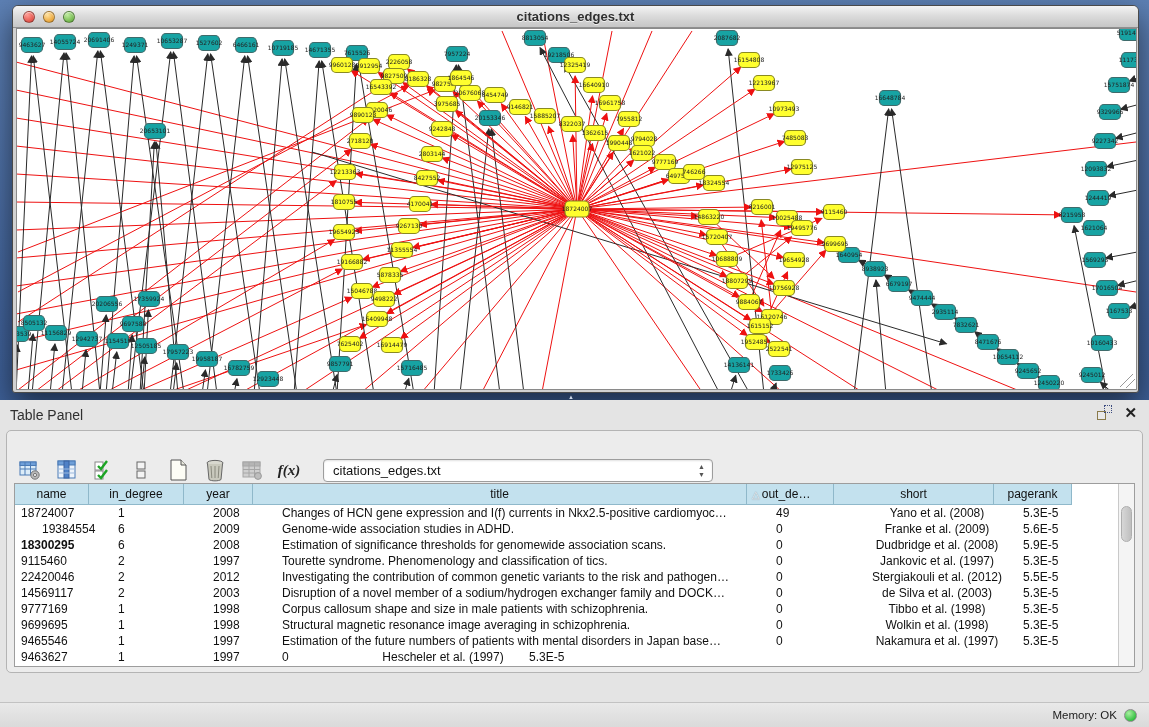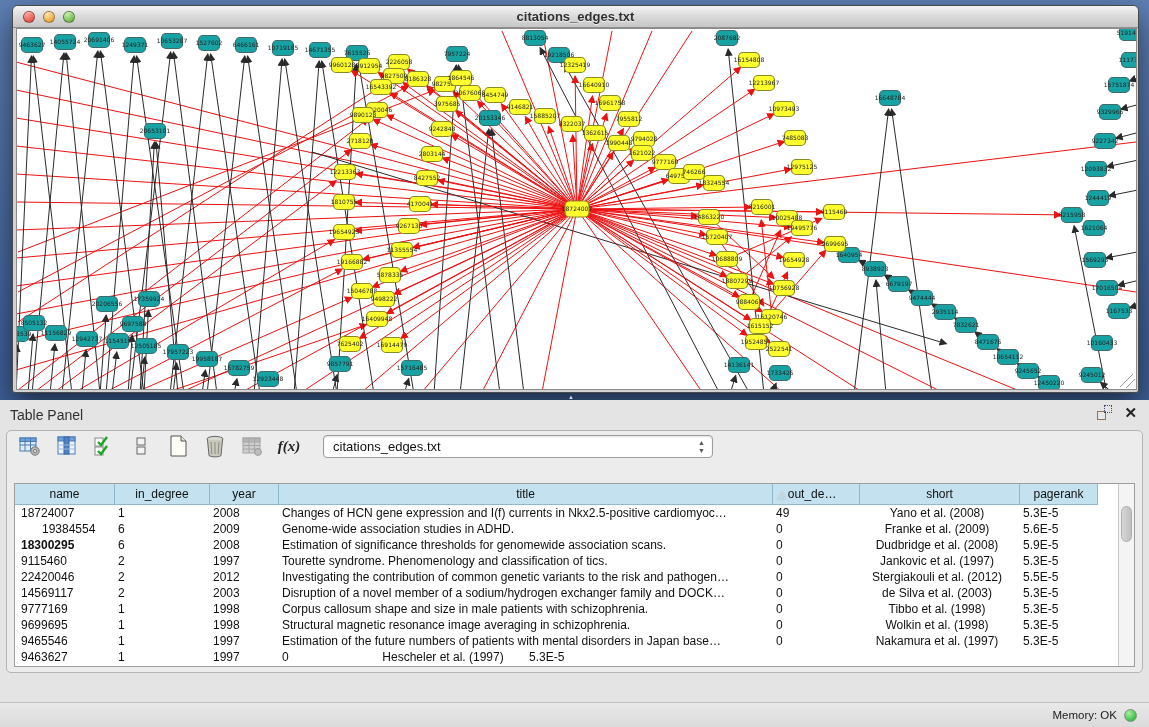--- a/index.html
+++ b/index.html
@@ -33,21 +33,21 @@
   .tp-header { position:relative; height:28px; }
   .tp-title { position:absolute; left:10px; top:7px; font-size:14px; color:#303030; }
   .tp-hicons { position:absolute; right:12px; top:5px; display:flex; gap:12px; align-items:center; }
   .float-ic { width:15px; height:15px; position:relative; cursor:default; }
   .float-ic .sq1 { position:absolute; left:0; bottom:0; width:9px; height:9px; border:1px solid #8a7a4a; background:#e9e9e9; }
   .float-ic .sq2 { position:absolute; right:0; top:0; width:8px; height:8px; border:1px dotted #3c4c80; }
   .close-x { font-size:15px; font-weight:bold; color:#222; line-height:15px; }
 
   .tp-body { position:absolute; left:6px; top:30px; width:1137px; height:243px;
     background:#ececec; border:1px solid #b4b4b4; border-radius:5px; }
-  .toolbar { position:absolute; left:10px; top:0; height:30px; display:flex; align-items:center; gap:11px; }
+  .toolbar { position:absolute; left:10px; top:24px; height:30px; display:flex; align-items:center; gap:11px; }
   .tool { width:26px; height:26px; display:flex; align-items:center; justify-content:center; }
   .fx { font-family:"Liberation Serif", serif; font-style:italic; font-weight:bold; font-size:15px; color:#222; }
   .combo { position:relative; margin-left:10px; width:390px; height:23px; background:#fff;
     border:1px solid #9d9d9d; border-radius:4px; box-shadow:inset 0 1px 2px rgba(0,0,0,.12);
     font-size:13px; color:#111; line-height:21px; padding-left:9px; }
   .combo .steppers { position:absolute; right:7px; top:3px; font-size:7px; line-height:8px; color:#555; text-align:center; }
 
   .grid-wrap { position:absolute; left:7px; top:52px; width:1121px; height:184px;
     background:#fff; border:1px solid #9d9d9d; }
   .grid { position:absolute; left:0; top:0; right:16px; bottom:0; overflow:hidden; }
@@ -614,21 +614,21 @@
         <span class="tool fx">f(x)</span>
       <div class="combo">
         <span>citations_edges.txt</span>
         <span class="steppers">▲<br>▼</span>
       </div>
     </div>
 
     <div class="grid-wrap">
       <div class="grid">
         <div class="hdr-row" id="hdr-row">
-            <div class="hdr-cell" style="width: 100px;"><span>name</span></div>
+            <div class="hdr-cell" style="width: 74px;"><span>name</span></div>
             <div class="hdr-cell" style="width: 95px;"><span>in_degree</span></div>
             <div class="hdr-cell" style="width: 69px;"><span>year</span></div>
             <div class="hdr-cell" style="width: 494px;"><span>title</span></div>
             <div class="hdr-cell sorted" style="width: 87px;"><span class="tri">△</span><span>out_de…</span></div>
             <div class="hdr-cell" style="width: 160px;"><span>short</span></div>
             <div class="hdr-cell" style="width: 78px;"><span>pagerank</span></div>
           </div>
         <div id="rows">
             <div class="data-row">
               <div class="cell" style="width: 97px;">18724007</div>

